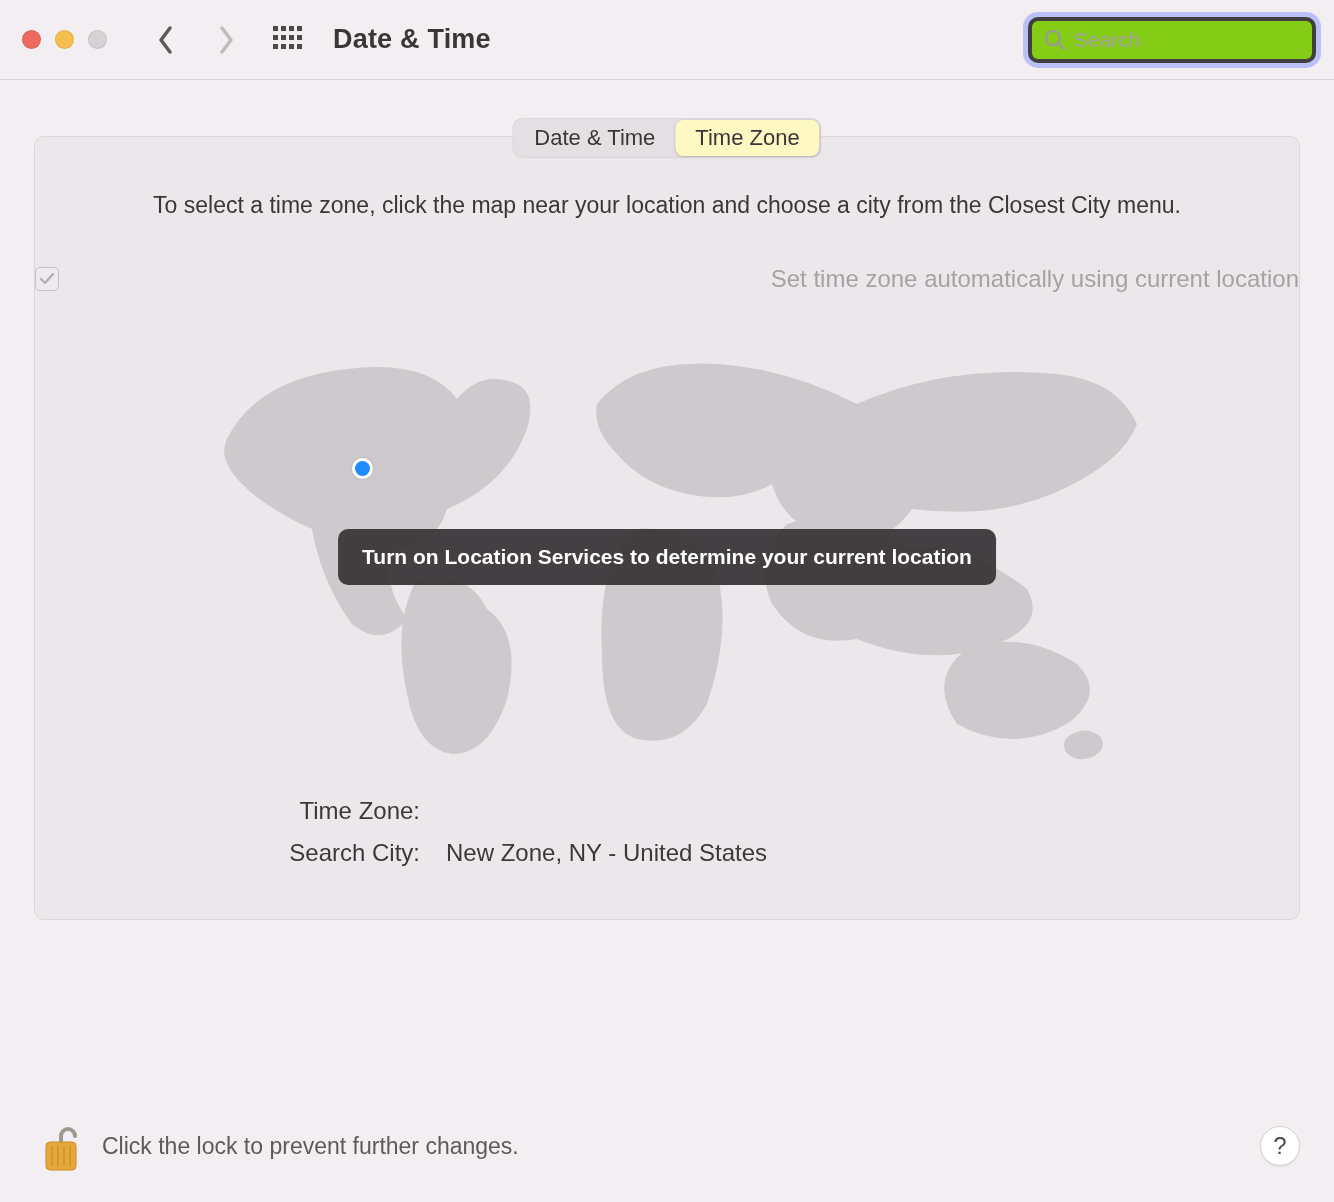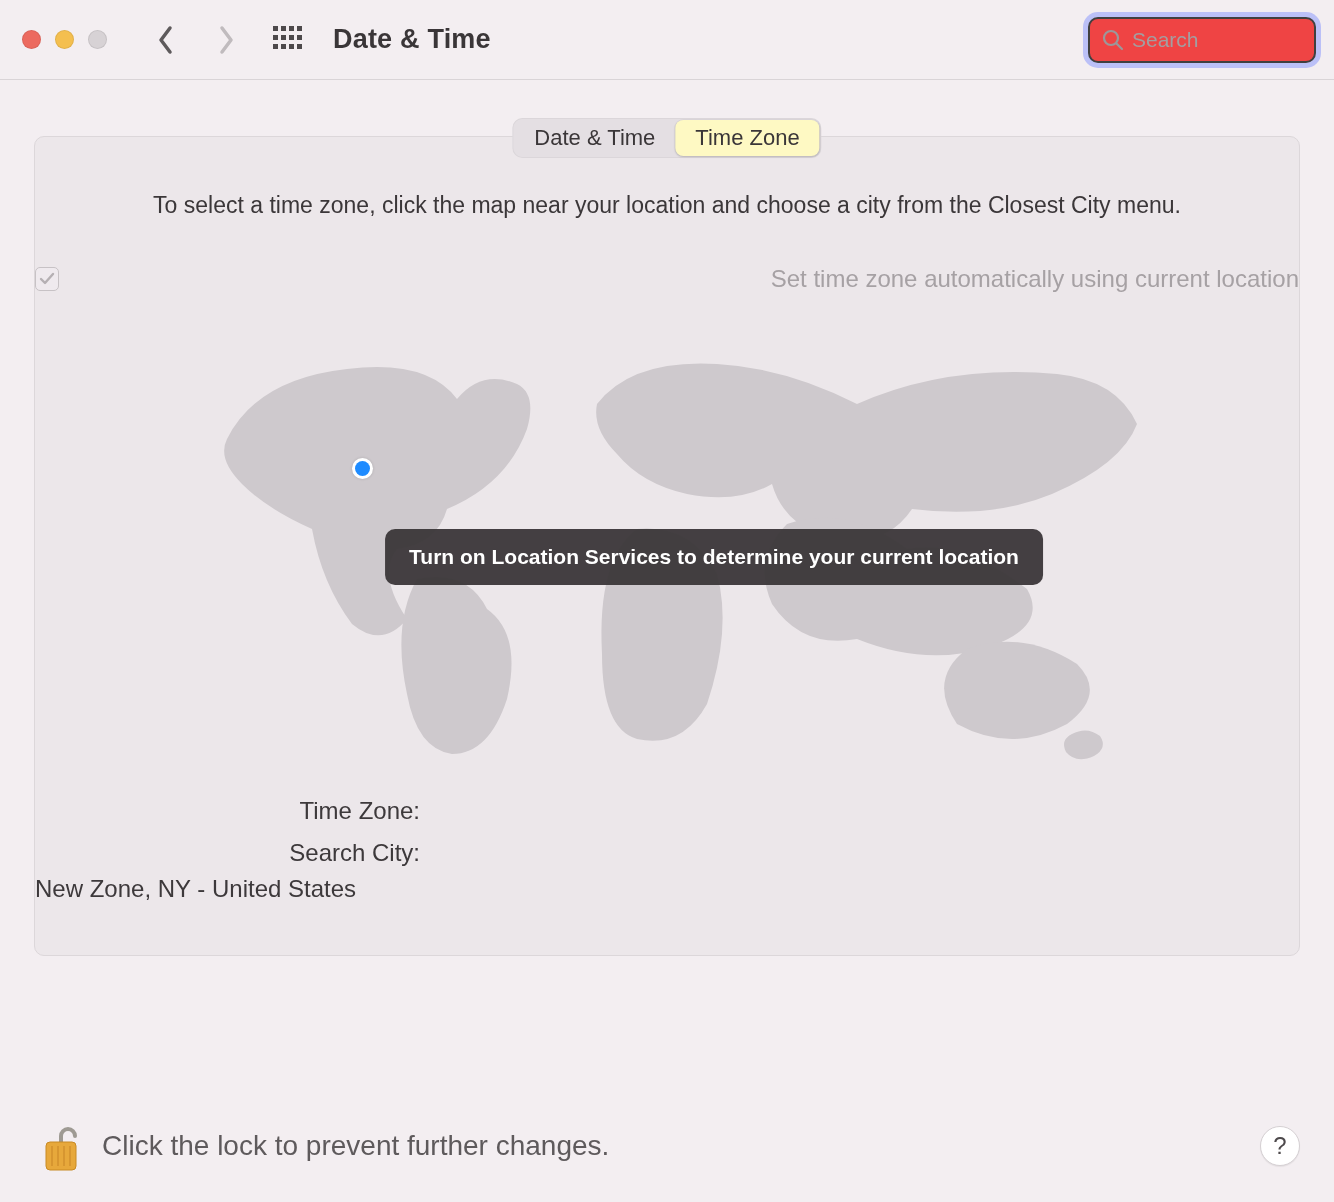--- a/index.html
+++ b/index.html
@@ -29,26 +29,26 @@
     width: 46px; height: 46px;
     display: flex; align-items: center; justify-content: center;
     color: #5e5a5c; margin-right: 14px;
     border-radius: 6px;
   }
   .nav-arrow.dim { color: #c0bbbe; }
   .grid-icon { margin-left: 10px; margin-right: 30px; color: #4d494b;}
   .title { font-size: 27px; font-weight: 700; color: #3a3638; letter-spacing: .2px; }
   .spacer { flex: 1; }
   .search-wrap {
-    width: 228px; height: 46px;
-    border: 2px solid #404040;
+    width: 288px; height: 46px;
+    border: 4px solid #404040;
     border-radius: 10px;
     display: flex; align-items: center;
     padding: 0 12px;
-    background: #ef4444;
+    background: #84cc16;
     box-shadow: 0 0 0 5px rgba(120,135,255,.45);
   }
   .search-wrap svg { color: #9c979a; margin-right: 8px; flex-shrink:0;}
   .search-input {
     border: none; outline: none; background: transparent;
     font-size: 21px; color: #3a3638; width: 100%;
   }
   .search-input::placeholder { color: #a39ea1; }
 
   
@@ -125,49 +125,47 @@
   .toast {
     position: absolute;
     top: 200px; left: 50%; transform: translateX(-50%);
     background: rgba(60,56,58,.96);
     color: #fff;
     font-size: 21px;
     font-weight: 600;
     padding: 16px 24px;
     border-radius: 10px;
     white-space: nowrap;
-    margin-left: 47px;
   }
 
   .kv-block {
     margin-top: 28px;
     font-size: 24px;
     color: #3d393b;
   }
   .kv-row {
     display: flex;
-    gap: 8px;
+    gap: 26px;
     margin-bottom: 14px;
-    flex-direction: column;
   }
   .kv-row .k { width: 385px; text-align: right; }
   .kv-row .v.dim { color: #8c888a; }
 
   
   .footer {
     position: absolute;
     bottom: 28px; left: 40px; right: 34px;
     display: flex; align-items: center;
   }
   .lock-btn {
     width: 44px; height: 56px;
     margin-right: 18px;
     display:flex; align-items:flex-end; justify-content:center;
   }
-  .lock-text { font-size: 28px; color: #5e5a5c; }
+  .lock-text { font-size: 23px; color: #5e5a5c; }
   .help-btn {
     margin-left: auto;
     width: 40px; height: 40px;
     border-radius: 50%;
     background: #fff;
     border: 1px solid #d5d0d3;
     display:flex; align-items:center; justify-content:center;
     font-size: 24px; color: #4d494b;
     box-shadow: 0 1px 1px rgba(0,0,0,.06);
   }

